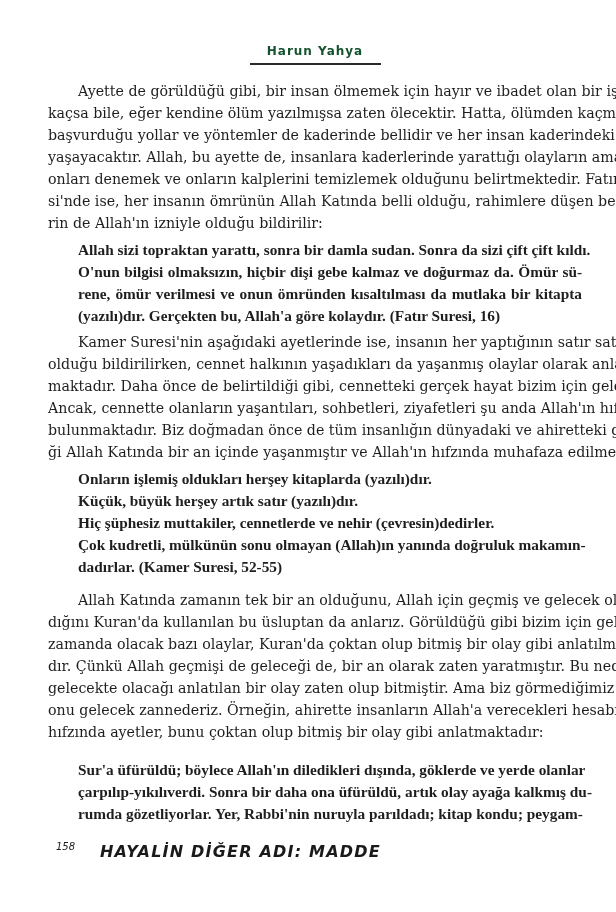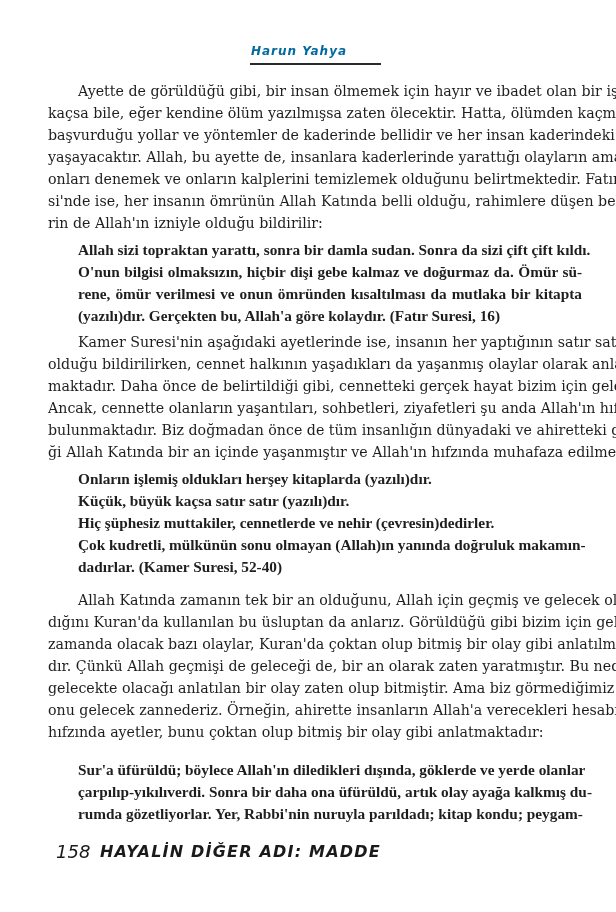--- a/index.html
+++ b/index.html
@@ -1,31 +1,31 @@
 <!DOCTYPE html>
 <html><head>
 <meta charset="utf-8">
 <style>
   html, body { margin:0; padding:0; background:#ffffff; }
   body { width:616px; height:912px; position:relative; overflow:hidden;
          font-family:"DejaVu Serif", "Liberation Serif", serif; color:#1e1e1e; }
-  .running-head { position:absolute; left:234px; width:130px; top:44px; text-align:center;
-         font-family:"DejaVu Sans", sans-serif; font-style:italic; font-weight:bold;
-         font-size:12px; letter-spacing:1px; color:#0369a1; }
+  .running-head { position:absolute; left:250px; width:130px; top:44px; text-align:center;
+         font-family:"DejaVu Sans", sans-serif; font-weight:bold;
+         font-size:12px; letter-spacing:1px; color:#14532d; }
   .head-rule { position:absolute; left:250px; width:131px; top:63px; height:2px; background:#2a2a2a; }
   .line { position:absolute; white-space:nowrap; font-size:14.2px; line-height:22px; height:22px; }
   .just { left:48px; width:534px; text-align:justify; text-align-last:justify; }
   .ind  { left:78px; width:504px; }
   .last { text-align:left; text-align-last:left; }
   .q { position:absolute; left:78px; width:504px; white-space:nowrap; font-weight:bold;
        font-family:"Liberation Serif", "DejaVu Serif", serif; font-size:15.3px; line-height:22px; height:22px;
        text-align:justify; text-align-last:justify; }
   .q.last { text-align-last:left; }
   .footer-num { position:absolute; left:56px; top:841px; font-family:"DejaVu Sans", sans-serif;
-       font-style:italic; font-size:18px; color:#1a1a1a; }
+       font-style:italic; font-size:10px; color:#1a1a1a; }
   .footer-title { position:absolute; left:100px; top:842px; font-family:"DejaVu Sans", sans-serif;
        font-style:italic; font-weight:bold; font-size:16px; letter-spacing:1.2px; color:#1a1a1a; }
 </style>
 </head>
 <body>
 
 <div class="running-head">Harun Yahya</div>
 <div class="head-rule"></div>
 
 <div>
@@ -49,24 +49,24 @@
   <div class="line ind" style="top:331px">Kamer Suresi'nin aşağıdaki ayetlerinde ise, insanın her yaptığının satır satır yazılı</div>
   <div class="line just" style="top:353px">olduğu bildirilirken, cennet halkının yaşadıkları da yaşanmış olaylar olarak anlatıl-</div>
   <div class="line just" style="top:375px">maktadır. Daha önce de belirtildiği gibi, cennetteki gerçek hayat bizim için gelecektir.</div>
   <div class="line just" style="top:397px">Ancak, cennette olanların yaşantıları, sohbetleri, ziyafetleri şu anda Allah'ın hıfzında</div>
   <div class="line just" style="top:419px">bulunmaktadır. Biz doğmadan önce de tüm insanlığın dünyadaki ve ahiretteki gelece-</div>
   <div class="line just" style="top:441px">ği Allah Katında bir an içinde yaşanmıştır ve Allah'ın hıfzında muhafaza edilmektedir:</div>
 </div>
 
 <div>
   <div class="q last" style="top:468px">Onların işlemiş oldukları herşey kitaplarda (yazılı)dır.</div>
-  <div class="q last" style="top:490px">Küçük, büyük kaçsa satır satır (yazılı)dır.</div>
+  <div class="q last" style="top:490px">Küçük, büyük herşey artık satır (yazılı)dır.</div>
   <div class="q last" style="top:512px">Hiç şüphesiz muttakiler, cennetlerde ve nehir (çevresin)dedirler.</div>
   <div class="q" style="top:534px">Çok kudretli, mülkünün sonu olmayan (Allah)ın yanında doğruluk makamın-</div>
-  <div class="q last" style="top:556px">dadırlar. (Kamer Suresi, 52-40)</div>
+  <div class="q last" style="top:556px">dadırlar. (Kamer Suresi, 52-55)</div>
 </div>
 
 <div>
   <div class="line ind" style="top:589px">Allah Katında zamanın tek bir an olduğunu, Allah için geçmiş ve gelecek olma-</div>
   <div class="line just" style="top:611px">dığını Kuran'da kullanılan bu üsluptan da anlarız. Görüldüğü gibi bizim için gelecek</div>
   <div class="line just" style="top:633px">zamanda olacak bazı olaylar, Kuran'da çoktan olup bitmiş bir olay gibi anlatılmakta-</div>
   <div class="line just" style="top:655px">dır. Çünkü Allah geçmişi de geleceği de, bir an olarak zaten yaratmıştır. Bu nedenle</div>
   <div class="line just" style="top:677px">gelecekte olacağı anlatılan bir olay zaten olup bitmiştir. Ama biz görmediğimiz için</div>
   <div class="line just" style="top:699px">onu gelecek zannederiz. Örneğin, ahirette insanların Allah'a verecekleri hesabın belir-</div>
   <div class="line just last" style="top:721px">hıfzında ayetler, bunu çoktan olup bitmiş bir olay gibi anlatmaktadır:</div>

